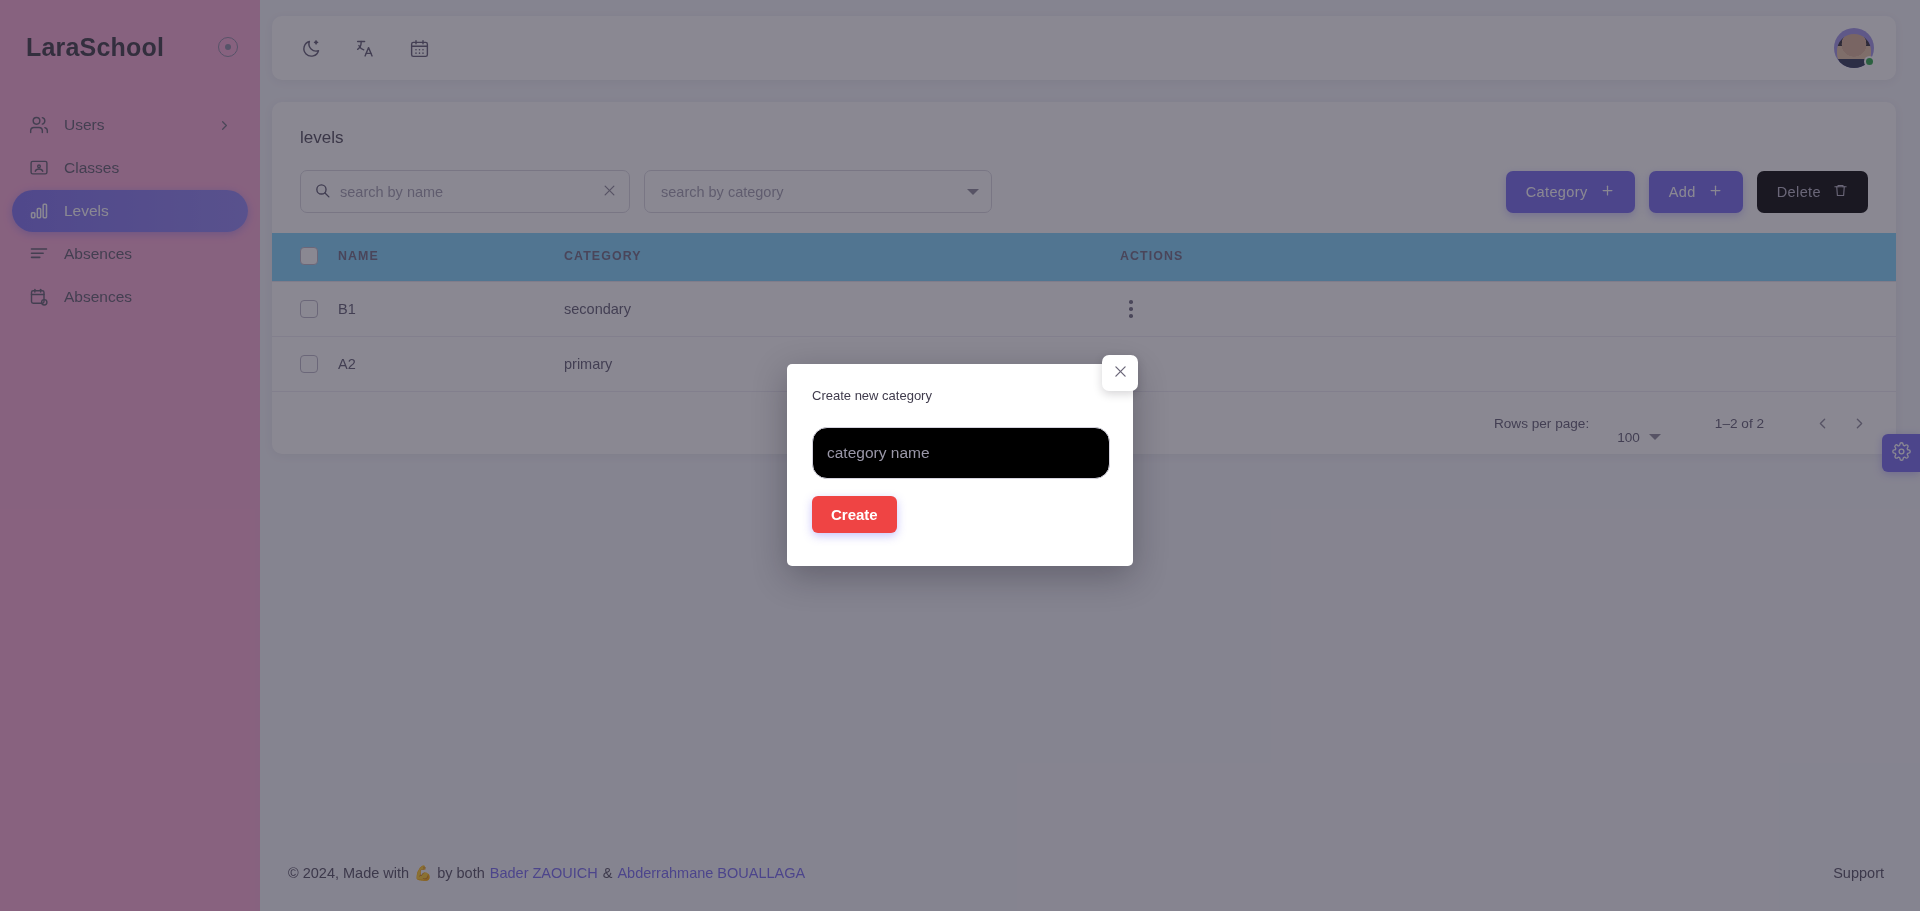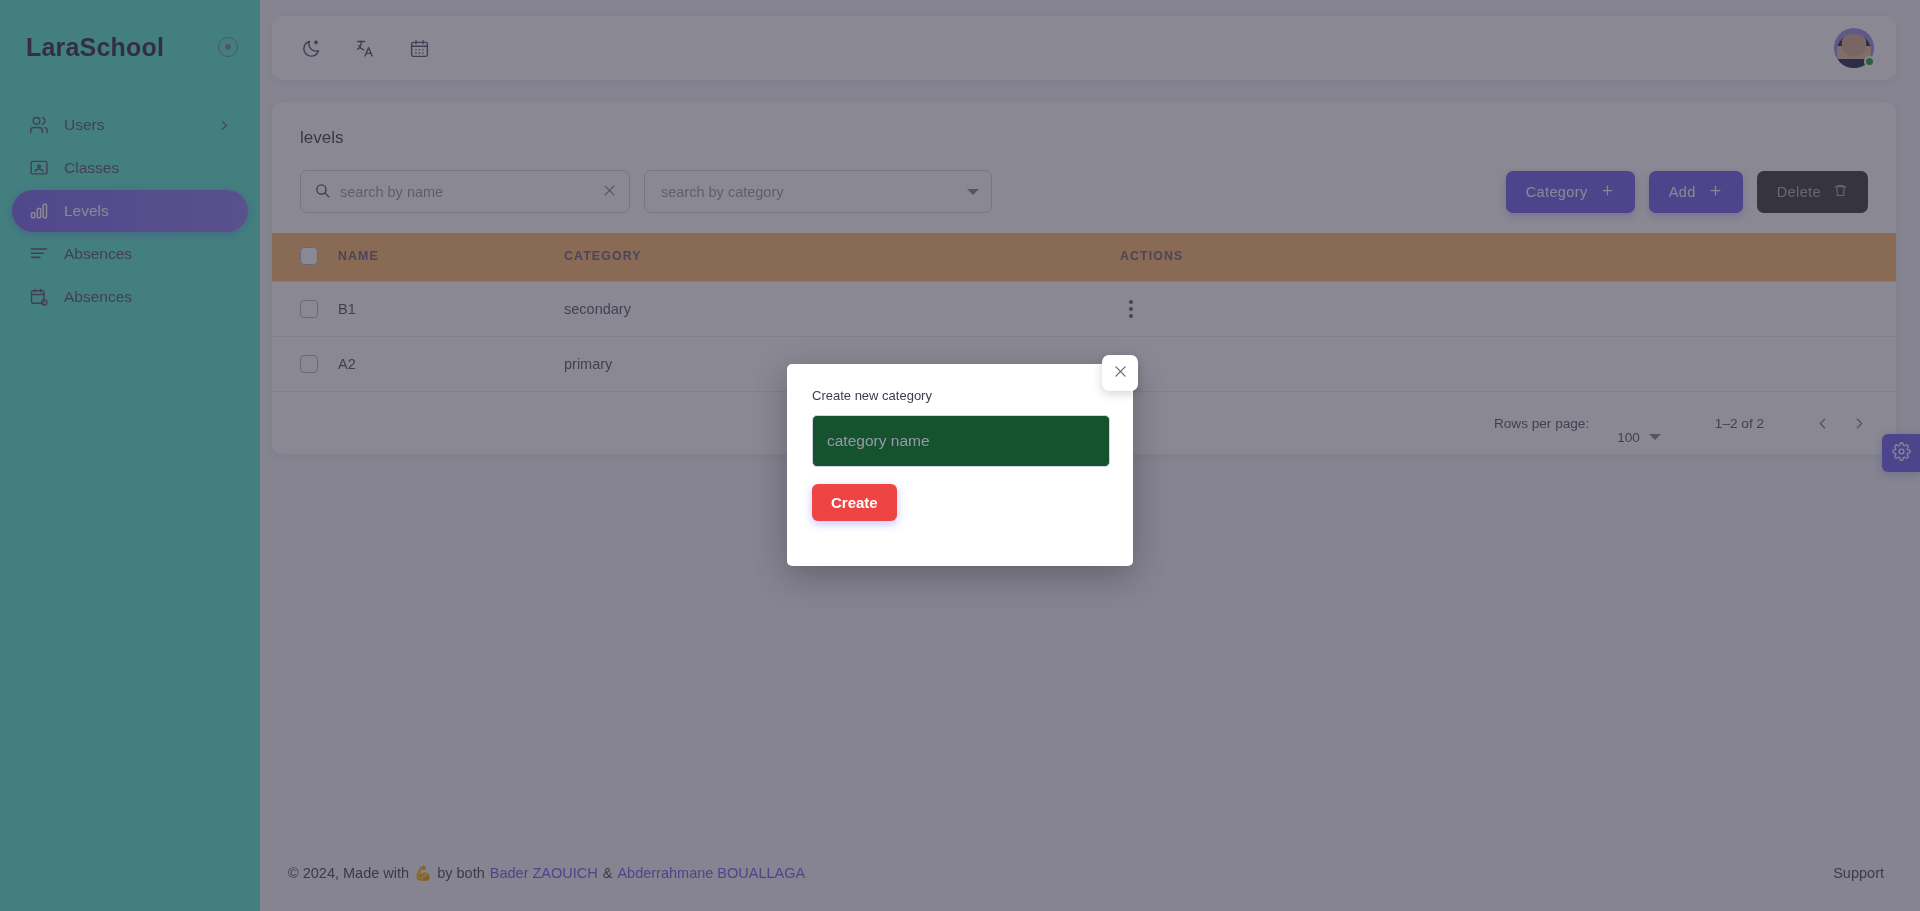--- a/index.html
+++ b/index.html
@@ -23,21 +23,21 @@
   #page {
     position: absolute;
     inset: 0;
     display: flex;
   }
 
   
   .sidebar {
     width: 260px;
     flex: 0 0 260px;
-    background: #5eead4;
+    background: #f9a8d4;
     padding: 18px 0 0 0;
     position: relative;
   }
   .brand-row {
     display: flex;
     align-items: center;
     justify-content: space-between;
     padding: 8px 22px 0 26px;
     height: 50px;
   }
@@ -207,34 +207,34 @@
     letter-spacing: .4px;
     display: flex; align-items: center; gap: 12px;
     cursor: pointer;
     font-family: "Liberation Sans", sans-serif;
   }
   .btn-primary {
     background: #7367f0; color: #fff;
     box-shadow: 0 3px 9px rgba(115,103,240,.35);
   }
   .btn-disabled {
-    background: #404040; color: #b6b2c4; cursor: default; box-shadow: none;
+    background: #000000; color: #b6b2c4; cursor: default; box-shadow: none;
   }
 
   
   table { width: 100%; border-collapse: collapse; }
   thead th {
     text-align: left;
     font-size: 12.4px;
     letter-spacing: 1.1px;
     color: #6d6880;
     font-weight: 600;
     padding: 14px 0 16px 0;
     border-bottom: 1px solid #e9e7ef;
-    background: #fdba74;
+    background: #7dd3fc;
   }
   tbody td {
     font-size: 14.5px;
     color: #5d5970;
     padding: 18px 0;
     border-bottom: 1px solid #edebf3;
   }
   .col-chk { width: 66px; padding-left: 28px !important; }
   .col-name { width: 226px; }
   .col-cat  { width: 556px; }
@@ -303,29 +303,29 @@
     left: 787px; top: 364px;
     width: 346px; height: 202px;
     background: #ffffff;
     border-radius: 5px;
     box-shadow: 0 10px 34px rgba(20,18,30,.30);
     z-index: 60;
     padding: 24px 25px 0 25px;
   }
   .modal-title { font-size: 13px; color: #3f3b4c; }
   .modal-input {
-    margin-top: 12px;
+    margin-top: 24px;
     width: 298px; height: 52px;
     border: 1px solid #d5d3de;
-    border-radius: 5px;
+    border-radius: 15px;
     display: flex; align-items: center;
     padding: 0 14px;
     color: #9a97a8;
     font-size: 15.5px;
-    background: #14532d;
+    background: #000000;
   }
   .btn-create {
     margin-top: 17px;
     height: 37px;
     padding: 0 19px;
     border: none; border-radius: 6px;
     background: #ef4444;
     color: #fff; font-size: 15px; font-weight: 700;
     cursor: pointer;
     display: inline-flex; align-items: center;

